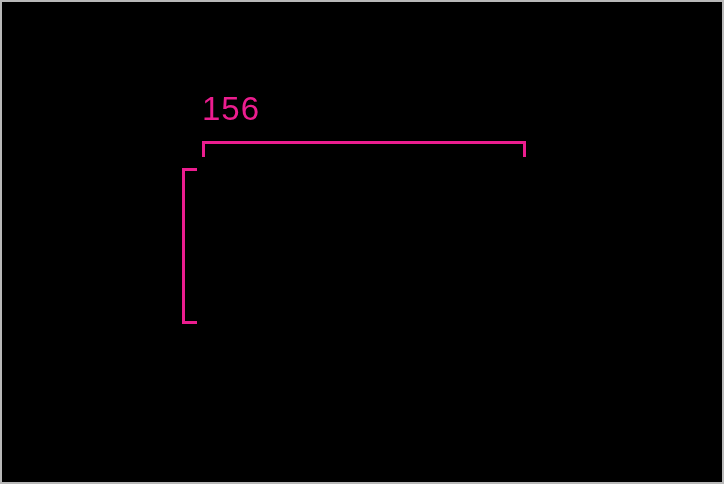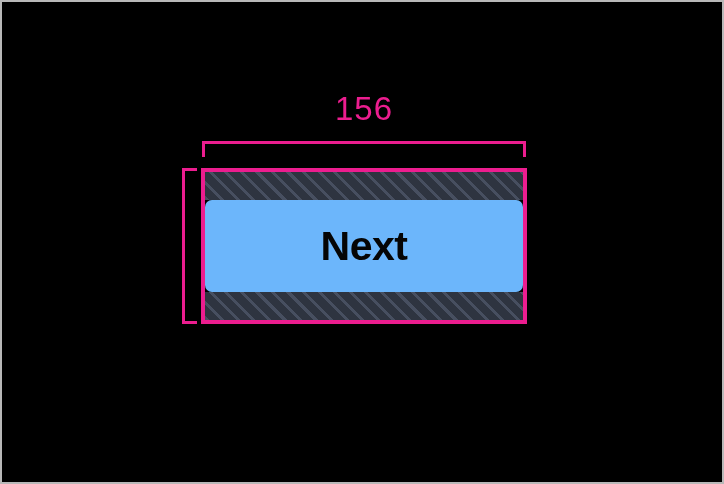--- a/index.html
+++ b/index.html
@@ -90,21 +90,20 @@
     border-top: 3px solid #ec1d8f;
     border-left: 3px solid #ec1d8f;
     border-right: 3px solid #ec1d8f;
     border-bottom: none;
   }
   .dim-width-label {
     position: absolute;
     left: 200px;
     top: 90px;
     width: 324px;
-    text-align: center;
     color: #ec1d8f;
     font-family: "Liberation Sans", sans-serif;
     font-size: 33px;
     font-weight: normal;
     line-height: 1;
     letter-spacing: 1px;
     user-select: none;
   }
 
   
@@ -140,24 +139,14 @@
 
 <div id="inspector-canvas">
 
   <div class="dim-width-label">156</div>
 
   <div class="dim-width-bracket"></div>
 
 
   <div class="dim-height-bracket"></div>
 
-  <div class="element-bounds">
-
-    <div class="padding-band top"></div>
-
-    <div class="content-area">
-      <span class="content-label">Next</span>
-    </div>
-
-    <div class="padding-band bottom"></div>
-  </div>
 
 </div>
 
 </body></html>

